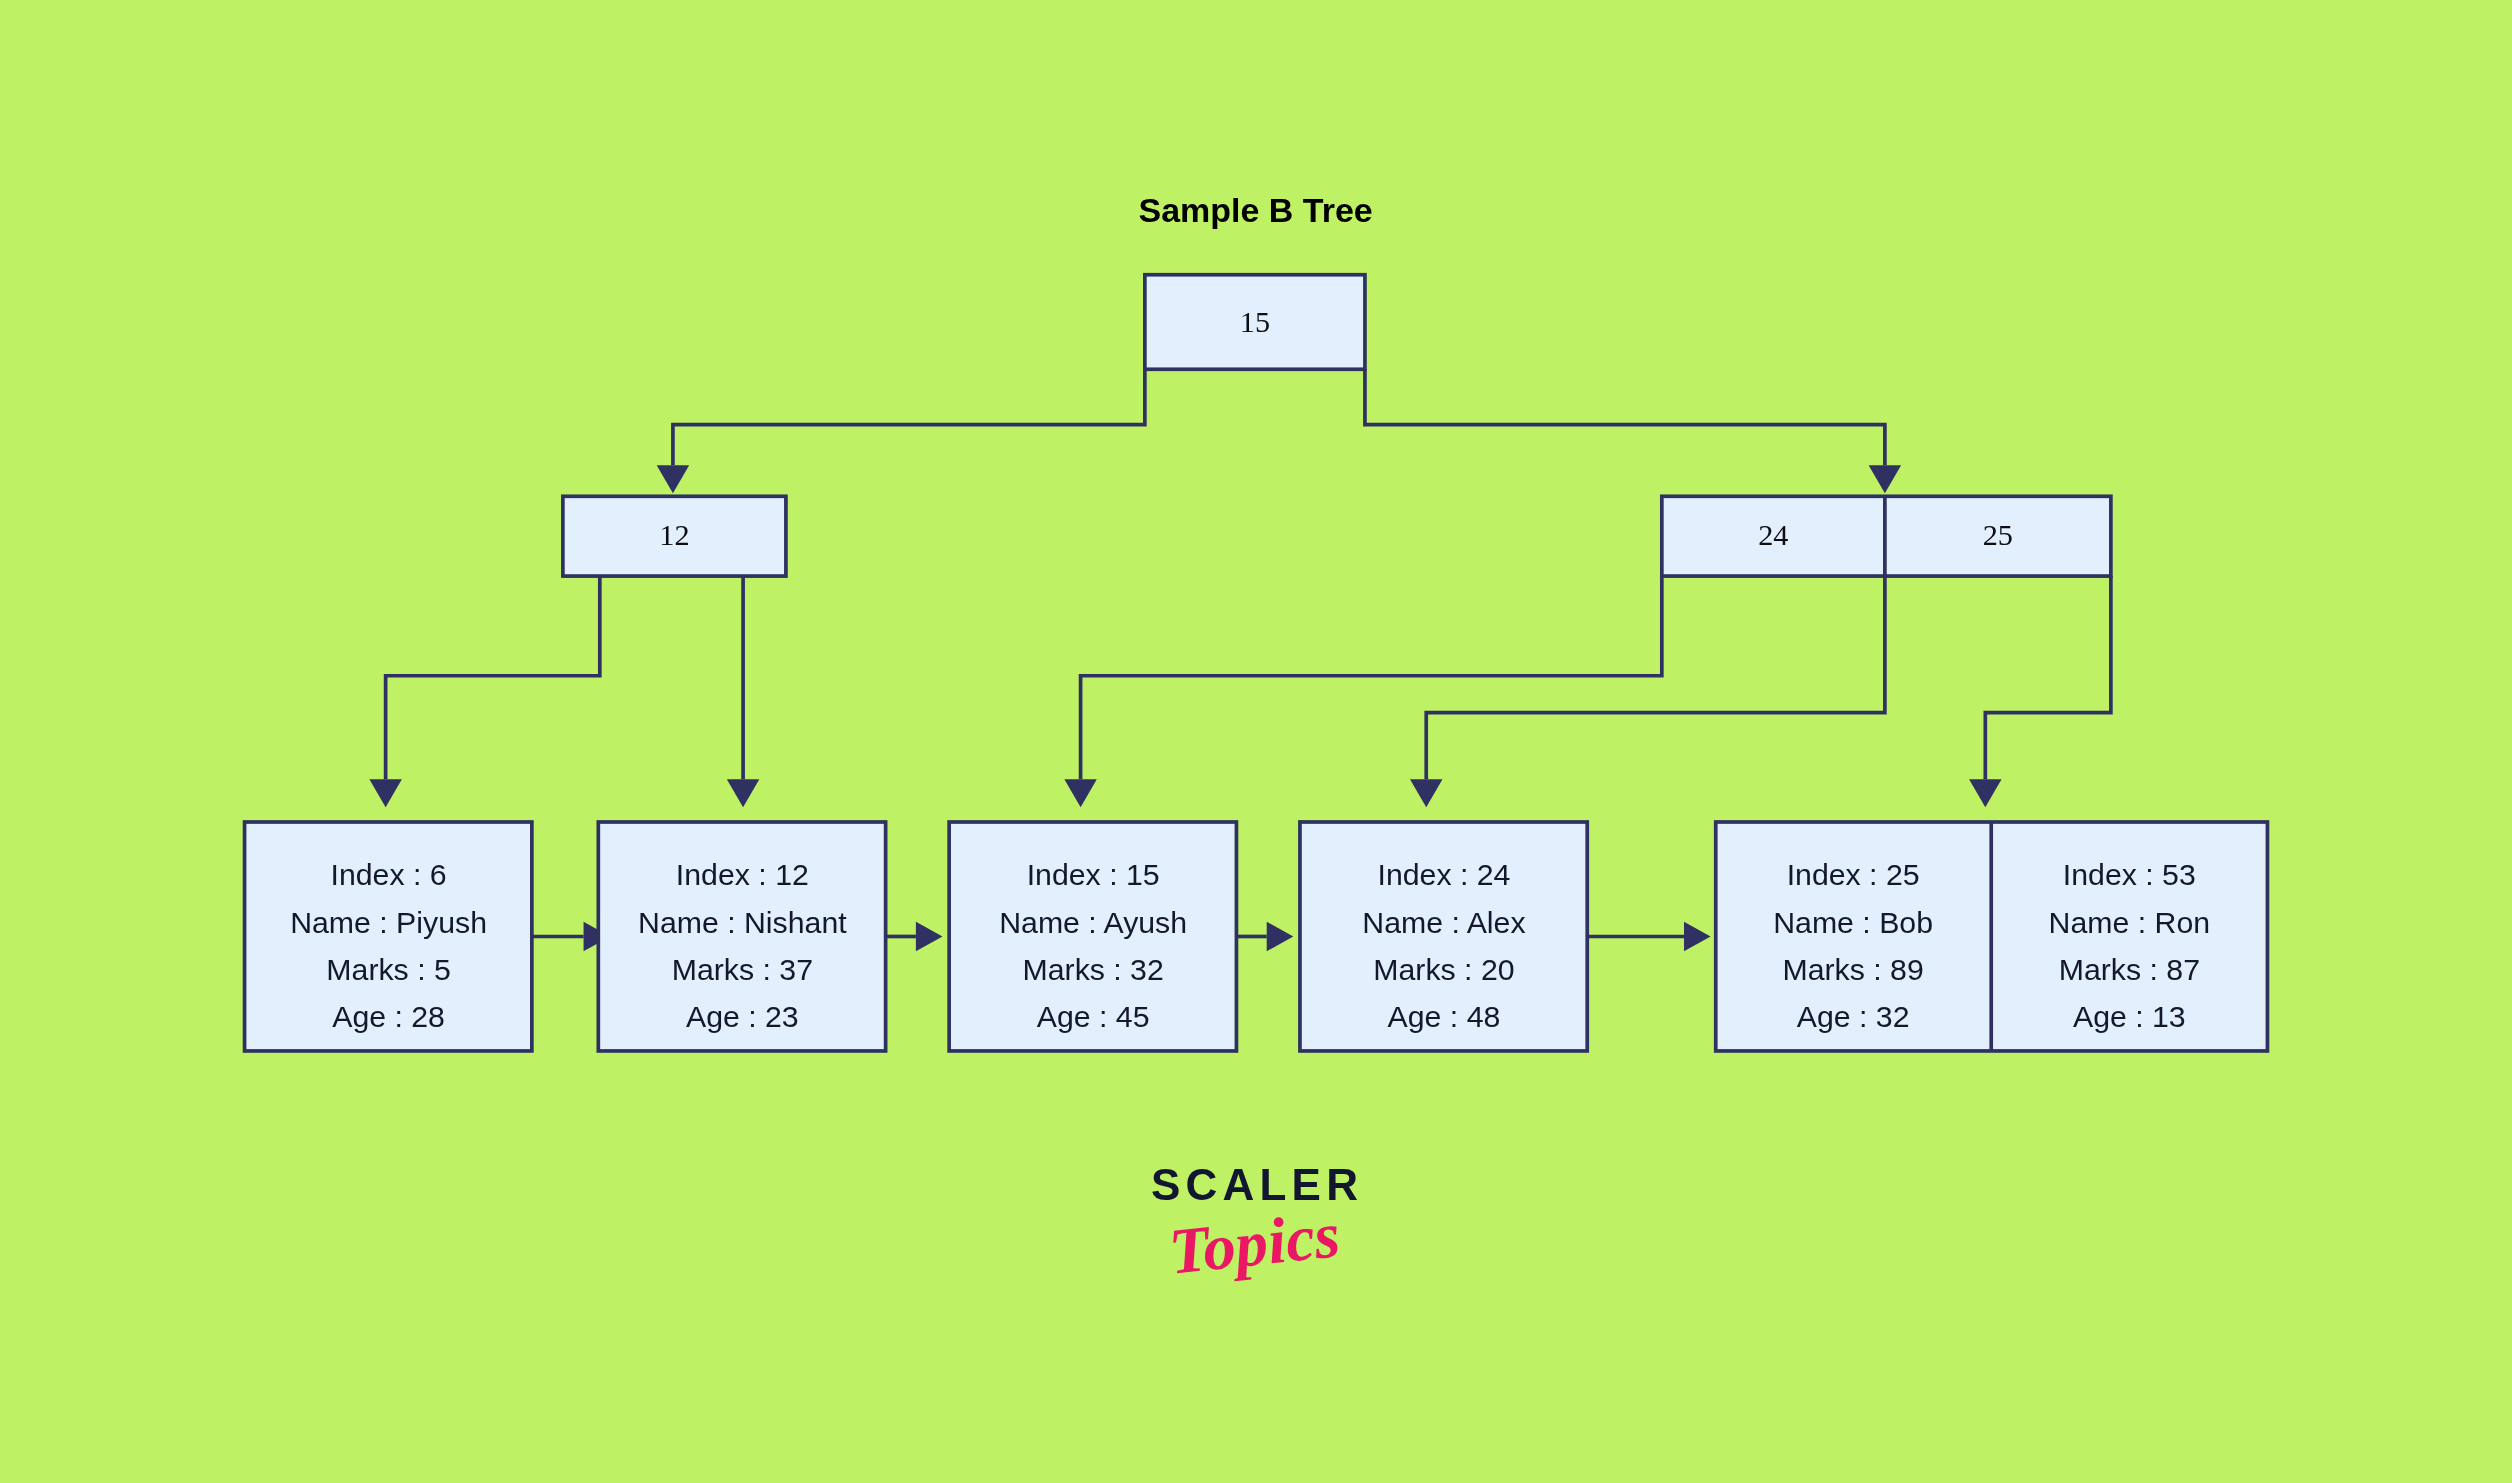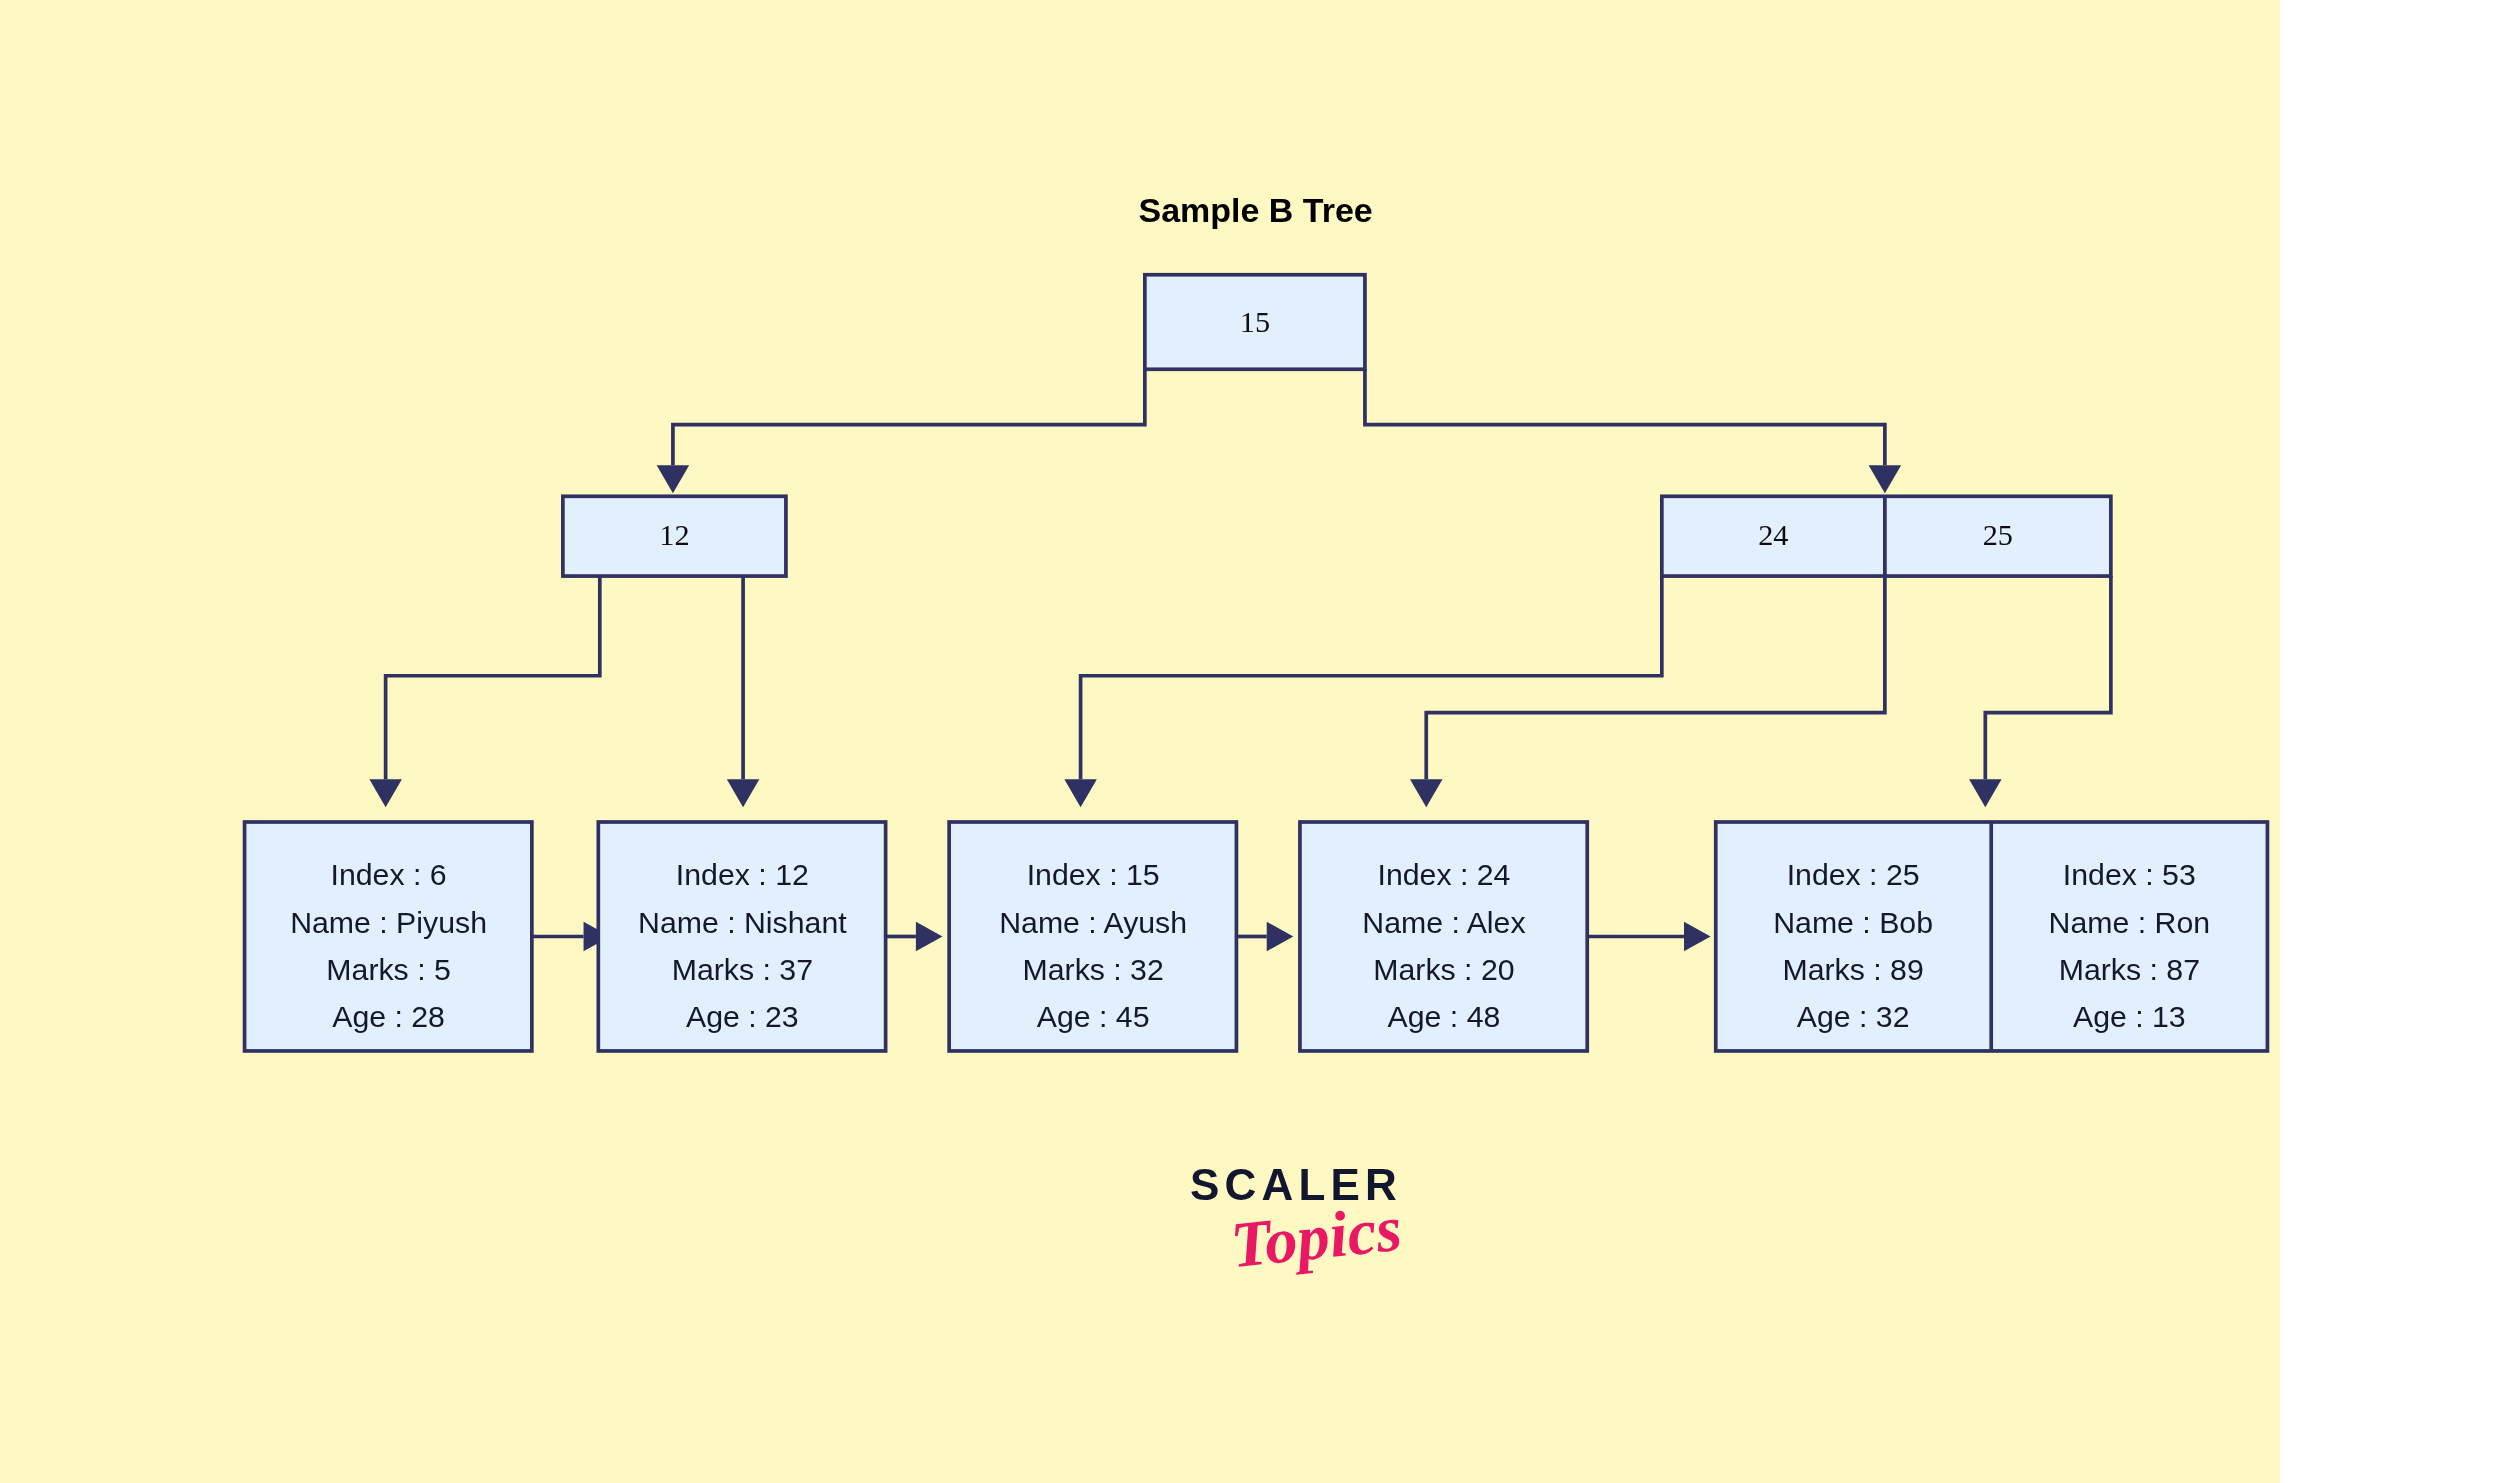--- a/index.html
+++ b/index.html
@@ -9,23 +9,23 @@
   }
   body {
     width: 2512px;
     height: 1483px;
     font-family: "Liberation Sans", sans-serif;
     overflow: hidden;
     position: relative;
   }
   #stage {
     position: relative;
-    width: 2280px;
+    width: 2512px;
     height: 1483px;
-    background: #fef9c3;
+    background: #bef264;
   }
   svg#diagram {
     position: absolute;
     left: 0;
     top: 0;
     width: 2512px;
     height: 1483px;
   }
   .node-rect {
     fill: #e2effc;
@@ -67,21 +67,21 @@
     fill: #000000;
     text-anchor: middle;
     dominant-baseline: middle;
   }
   #logo {
     position: absolute;
     left: 1107px;
     top: 1163px;
     width: 295px;
     height: 177px;
-    text-align: right;
+    text-align: center;
     user-select: none;
   }
   #logo-scaler {
     font-family: "Liberation Sans", sans-serif;
     font-weight: bold;
     font-size: 44px;
     letter-spacing: 5.2px;
     color: #12162e;
     line-height: 1;
     padding-left: 5.2px;

